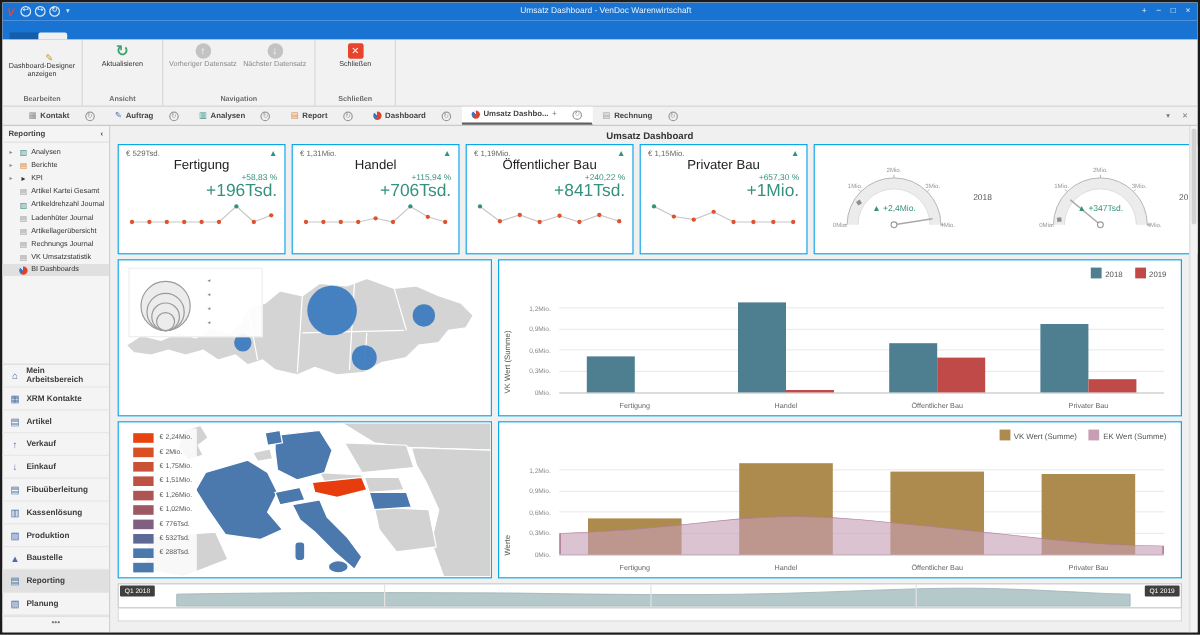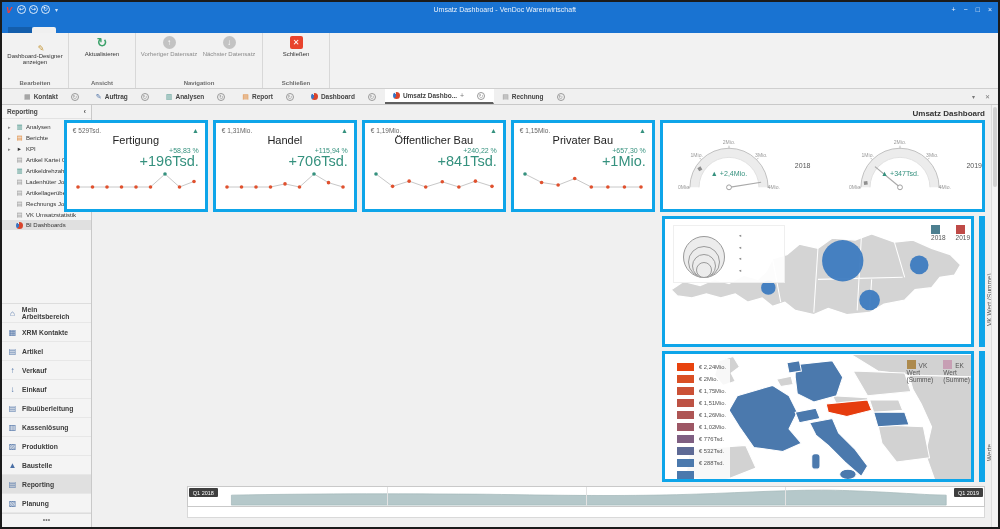--- a/index.html
+++ b/index.html
@@ -60,24 +60,24 @@
   .tree-item.expandable .tree-arrow { visibility:visible; }
   .tree-ic { font-size:6.5px; width:7px; text-align:center; }
   .sb-spacer { flex:1; }
   .sb-modules { border-top:1px solid #ddd; }
   .mod-item { display:flex; align-items:center; gap:5px; padding:0 6px; height:19px; font-size:6.8px; font-weight:bold; color:#3c3c3c; border-bottom:1px solid #e7e7e7; cursor:default; }
   .mod-item.selected { background:#e0e0e0; }
   .mod-ic { font-size:8px; width:9px; text-align:center; color:#4a6fa5; }
   .sb-footer { height:14px; font-size:7px; color:#777; text-align:center; line-height:12px; border-top:1px solid #ddd; }
 
   
-  .main { flex:1; background:#f0f0f0; padding:2px 6px 3px; display:flex; flex-direction:column; min-width:0;align-items:flex-end; }
+  .main { flex:1; background:#f0f0f0; padding:2px 6px 3px; display:flex; flex-direction:column; min-width:0; }
   .main-title { text-align:center; font-size:8px; font-weight:bold; color:#333; height:13px; line-height:13px; }
   .row { display:flex; gap:5px; margin-bottom:4px; }
-  .card { background:#fff; border:3px solid #0ea5e9; position:relative; }
+  .card { background:#fff; border:1px solid #0ea5e9; position:relative; }
 
   
   .kpi-card { flex:0 0 138px; height:92px; padding:4px 6px 2px; }
   .kpi-top { display:flex; justify-content:space-between; font-size:6.5px; color:#666; }
   .kpi-arrow { color:#35917e; font-size:7px; }
   .kpi-name { text-align:center; font-size:11px; color:#222; margin-top:0px; white-space:nowrap; }
   .kpi-percent { text-align:right; font-size:7px; color:#35917e; margin-top:1px; }
   .kpi-delta { text-align:right; font-size:14.5px; color:#35917e; line-height:15px; }
   .spark { display:block; margin-top:1px; }
 

